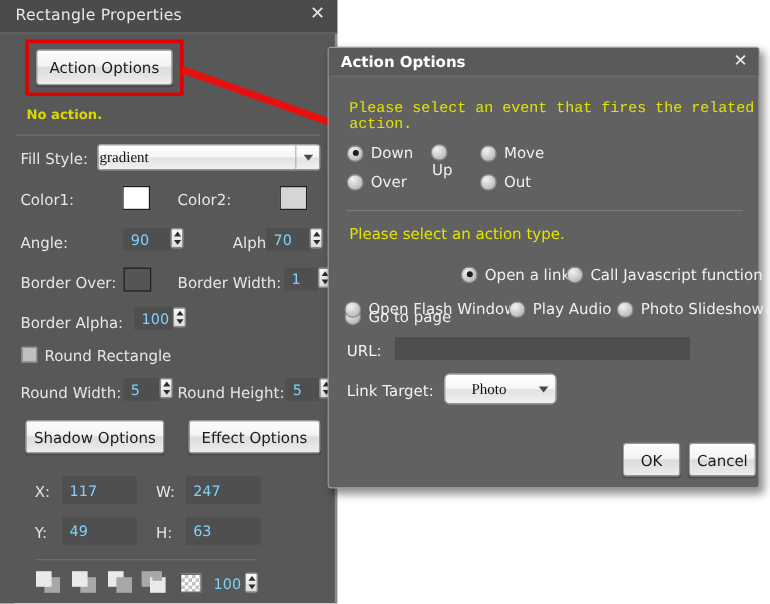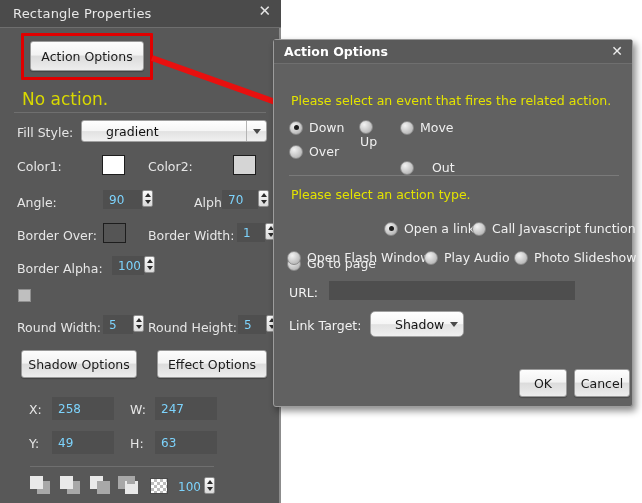--- a/index.html
+++ b/index.html
@@ -58,33 +58,33 @@
   }
 
   .redbox {
     position: absolute;
     border: 3px solid #e00000;
     border-radius: 1px;
     pointer-events: none;
   }
 
   .noaction {
-    position: absolute; color: #d9d900; font-size: 17px;
+    position: absolute; color: #d9d900; font-size: 11px; font-weight: bold;
   }
 
   
   .combo {
     position: absolute;
     background: linear-gradient(to bottom, #ffffff 0%, #f6f6f6 48%, #e2e2e2 53%, #f0f0f0 100%);
     border: 1px solid #a0a0a0; border-radius: 3px;
     display: flex; align-items: center;
     color: #111; font-size: 12.5px;
     cursor: pointer;
   }
-  .combo .ctext { padding-left: 24px; flex: 1; }
+  .combo .ctext { padding-left: 1px; flex: 1; font-family: Liberation Serif, serif; }
   .combo .carrow {
     width: 20px; height: 100%;
     border-left: 1px solid #b4b4b4;
     display: flex; align-items: center; justify-content: center;
   }
   .combo .carrow::after {
     content: ""; width: 0; height: 0;
     border-left: 4px solid transparent; border-right: 4px solid transparent;
     border-top: 5px solid #4a4a4a;
   }
@@ -246,40 +246,41 @@
       </div>
 
     <div class="lbl" style="left:17px; top:261px;">Border Alpha:</div>
     <div class="numfield" style="left:112px; top:256px; width:32px; height:19px;">100</div>
     <div class="spin" style="left:144px; top:256px;">
         <i class="up"></i>
         <i class="dn"></i>
       </div>
 
     <div class="chk" style="left:18px; top:289px;"></div>
+    <div class="lbl" style="left:37px; top:289px;">Round Rectangle</div>
 
     <div class="lbl" style="left:17px; top:320px;">Round Width:</div>
     <div class="numfield" style="left:103px; top:315px; width:30px; height:19px;">5</div>
     <div class="spin" style="left:133px; top:315px;">
         <i class="up"></i>
         <i class="dn"></i>
       </div>
 
     <div class="lbl" style="left:148px; top:320px;">Round Height:</div>
     <div class="numfield" style="left:238px; top:315px; width:28px; height:19px;">5</div>
     <div class="spin" style="left:266px; top:315px;">
         <i class="up"></i>
         <i class="dn"></i>
       </div>
 
     <div class="gbtn" style="left:21px; top:350px; width:116px; height:28px;">Shadow Options</div>
     <div class="gbtn" style="left:157px; top:350px; width:110px; height:28px;">Effect Options</div>
 
     <div class="lbl" style="left:29px; top:402px;">X:</div>
-    <div class="numfield big" style="left:52px; top:397px; width:62px; height:23px;">258</div>
+    <div class="numfield big" style="left:52px; top:397px; width:62px; height:23px;">117</div>
     <div class="lbl" style="left:130px; top:402px;">W:</div>
     <div class="numfield big" style="left:155px; top:397px; width:62px; height:23px;">247</div>
 
     <div class="lbl" style="left:29px; top:436px;">Y:</div>
     <div class="numfield big" style="left:52px; top:431px; width:62px; height:23px;">49</div>
     <div class="lbl" style="left:130px; top:436px;">H:</div>
     <div class="numfield big" style="left:155px; top:431px; width:62px; height:23px;">63</div>
 
     <div class="divider" style="left:30px; top:466px; width:184px;"></div>
 
@@ -318,39 +319,39 @@
     </defs>
     <line x1="152" y1="58" x2="292" y2="108" stroke="#e8100f" stroke-width="6" marker-end="url(#ah)"></line>
   </svg>
 
   <div class="dialog">
 
     <div class="dlg-titlebar"></div>
     <div class="dlg-title">Action Options</div>
     <div class="dlg-close">✕</div>
 
-    <div class="dlg-hint" style="left:17px; top:53px;">Please select an event that fires the related action.</div>
+    <div class="dlg-hint" style="left:17px; top:43px;font-family:Liberation Mono, monospace;">Please select an event that fires the related action.</div>
 
     <div class="radio on" style="left:15px; top:80px;">
       <span class="dot"></span>
       <span class="rlabel">Down</span>
     </div>
     <div class="radio" style="left:80px; top:80px;flex-direction:column;">
       <span class="dot"></span>
       <span class="rlabel">Up</span>
     </div>
     <div class="radio" style="left:126px; top:80px;">
       <span class="dot"></span>
       <span class="rlabel">Move</span>
     </div>
     <div class="radio" style="left:15px; top:104px;">
       <span class="dot"></span>
       <span class="rlabel">Over</span>
     </div>
-    <div class="radio" style="left:126px; top:120px;gap:12px;">
+    <div class="radio" style="left:126px; top:104px;">
       <span class="dot"></span>
       <span class="rlabel">Out</span>
     </div>
 
     <div class="dlg-div" style="left:15px; top:135px; width:330px;"></div>
 
     <div class="dlg-hint" style="left:17px; top:147px;">Please select an action type.</div>
 
     <div class="radio" style="left:13px; top:181px;margin-top:35px;">
       <span class="dot"></span>
@@ -375,21 +376,21 @@
     <div class="radio" style="left:240px; top:210px;">
       <span class="dot"></span>
       <span class="rlabel">Photo Slideshow</span>
     </div>
 
     <div class="dlg-lbl" style="left:15px; top:245px;">URL:</div>
     <input class="urlinput" style="left: 55px; top: 241px; width: 246px; height: 19px;" type="text" placeholder="">
 
     <div class="dlg-lbl" style="left:15px; top:278px;">Link Target:</div>
     <div class="combo" style="left:96px; top:271px; width:94px; height:26px; border-radius:5px;">
-      <span class="ctext" style="text-align:center;">Shadow</span>
+      <span class="ctext" style="text-align:center;">Photo</span>
       <span class="carrow" style="border-left:none;"></span>
     </div>
 
     <div class="gbtn" style="left:300px; top:329px; width:56px; height:28px;">Cancel</div>
     <div class="gbtn" style="left:245px; top:329px; width:48px; height:28px;">OK</div>
 
   </div>
 
 </div>
 

